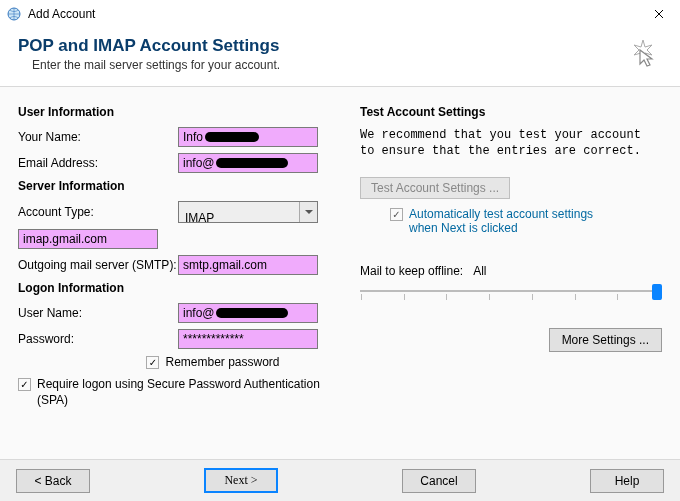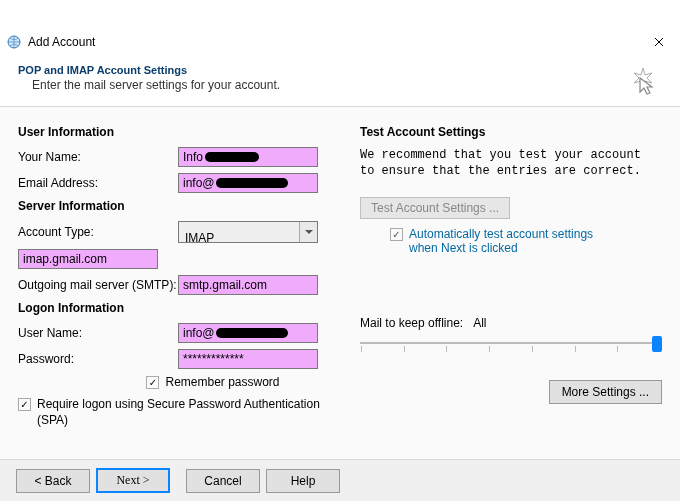--- a/index.html
+++ b/index.html
@@ -1,52 +1,52 @@
 <!DOCTYPE html>
 <html><head>
 <meta charset="utf-8">
 <style>
   * { box-sizing: border-box; font-family: "Segoe UI", Tahoma, sans-serif; }
   body { margin: 0; background: #fff; width: 680px; height: 501px; overflow: hidden; font-size: 12px; color: #000; }
-  .titlebar { height: 28px; display: flex; align-items: center; padding: 0 6px; margin-top: 28px; }
+  .titlebar { height: 28px; display: flex; align-items: center; padding: 0 6px; }
   .titlebar .globe { width: 16px; height: 16px; margin-right: 6px; display: flex; align-items:center; justify-content:center;}
   .titlebar .title { flex: 1; font-size: 12px; }
   .titlebar .close { width: 30px; height: 20px; display:flex; align-items:center; justify-content:center; }
   .header { padding: 8px 18px 14px 18px; position: relative; border-bottom: 1px solid #d9d9d9;}
   .header-inner { }
-  .header-title { font-weight: 600; color: #0a3d6b; font-size: 11px; margin-bottom: 2px; }
+  .header-title { font-weight: 600; color: #0a3d6b; font-size: 17px; margin-bottom: 2px; }
   .header-sub { color: #333; margin-left: 14px; font-size: 12px; }
   .pointer { position: absolute; right: 20px; top: 8px; }
   .content { display: flex; padding: 14px 18px 0 18px; background: #fafafa; height: 380px;}
   .col-left { width: 330px; }
   .col-right { flex: 1; padding-left: 12px; }
   .section-title { font-weight: 700; margin: 4px 0 8px 0; font-size: 12px;}
   .row { display: flex; align-items: center; margin-bottom: 6px; }
   .row label { width: 160px; font-size: 12px; }
   .txt { width: 140px; height: 20px; border: 1px solid #7a7a7a; padding: 0 4px; font-size: 12px; background:#f0abfc; display:inline-flex; align-items:center;}
   .sel { width: 140px; height: 22px; border: 1px solid #7a7a7a; background: #eee; display:flex; align-items:center; padding:12px 4px 0 6px; position:relative;}
   .sel .chev { position:absolute; right:0; top:0; width:18px; height:100%; border-left:1px solid #aaa; display:flex; align-items:center; justify-content:center; background:#e9e9e9;}
   .redact { display:inline-block; height:10px; background:#000; border-radius:5px; vertical-align:middle;}
   .desc { font-size: 12px; margin-bottom: 10px; line-height:1.35;font-family:Liberation Mono, monospace;}
   .btn-disabled { display:inline-block; border:1px solid #bfbfbf; background:#e6e6e6; color:#888; padding:3px 10px; font-size:12px; }
   .check-row { display:flex; align-items:flex-start; margin-top:8px; gap:6px; color:#0369a1; }
   .check-box { width:13px; height:13px; border:1px solid #aaa; display:flex; align-items:center; justify-content:center; margin-top:1px; flex-shrink:0; }
   .check-box.checked::after { content:"✓"; font-size:10px; line-height:1; color:#555;}
   .check-box.blue.checked::after { color:#000; }
-  .slider-wrap { margin-top: 61px; }
+  .slider-wrap { margin-top: 29px; }
   .slider-label { display:flex; gap:10px; font-size:12px; margin-bottom:4px;}
   .slider { position:relative; height:24px; }
   .slider-track { position:absolute; left:0; right:0; top:8px; height:2px; background:#bcbcbc;}
   .slider-ticks { position:absolute; left:0; right:0; top:12px; height:6px; display:flex; justify-content:space-between; padding:0 1px;}
   .slider-ticks span { width:1px; height:6px; background:#bcbcbc;}
   .slider-thumb { position:absolute; right:0; top:2px; width:10px; height:16px; background:#0a84ff; border-radius:2px;}
   .more-row { text-align:right; margin-top:22px;}
   .btn { display:inline-block; border:1px solid #999; background:#e1e1e1; padding:4px 12px; font-size:12px; min-width:74px; text-align:center;}
   .btn.primary { border:2px solid #0a84ff; background:#e1e1e1; padding:3px 11px;font-family:Liberation Serif, serif; }
-  .footer { position:absolute; bottom:0; left:0; right:0; height:42px; background:#f0f0f0; border-top:1px solid #d9d9d9; display:flex; align-items:center; justify-content:flex-start; padding:0 16px; gap:6px;}
+  .footer { position:absolute; bottom:0; left:0; right:0; height:42px; background:#f0f0f0; border-top:1px solid #d9d9d9; display:flex; align-items:center; justify-content:space-between; padding:0 16px; gap:6px;}
   .spa-row { display:flex; align-items:flex-start; gap:6px; font-size:12px; margin-top:8px; max-width:310px;}
   .spa-row .lbl { line-height:1.3; }
   .remember-row { display:flex; align-items:center; justify-content:center; gap:6px; margin-top:6px; margin-left:60px;}
 </style>
 </head>
 <body>
 
 <div class="titlebar">
   <span class="globe">
     <svg width="14" height="14" viewBox="0 0 14 14">

